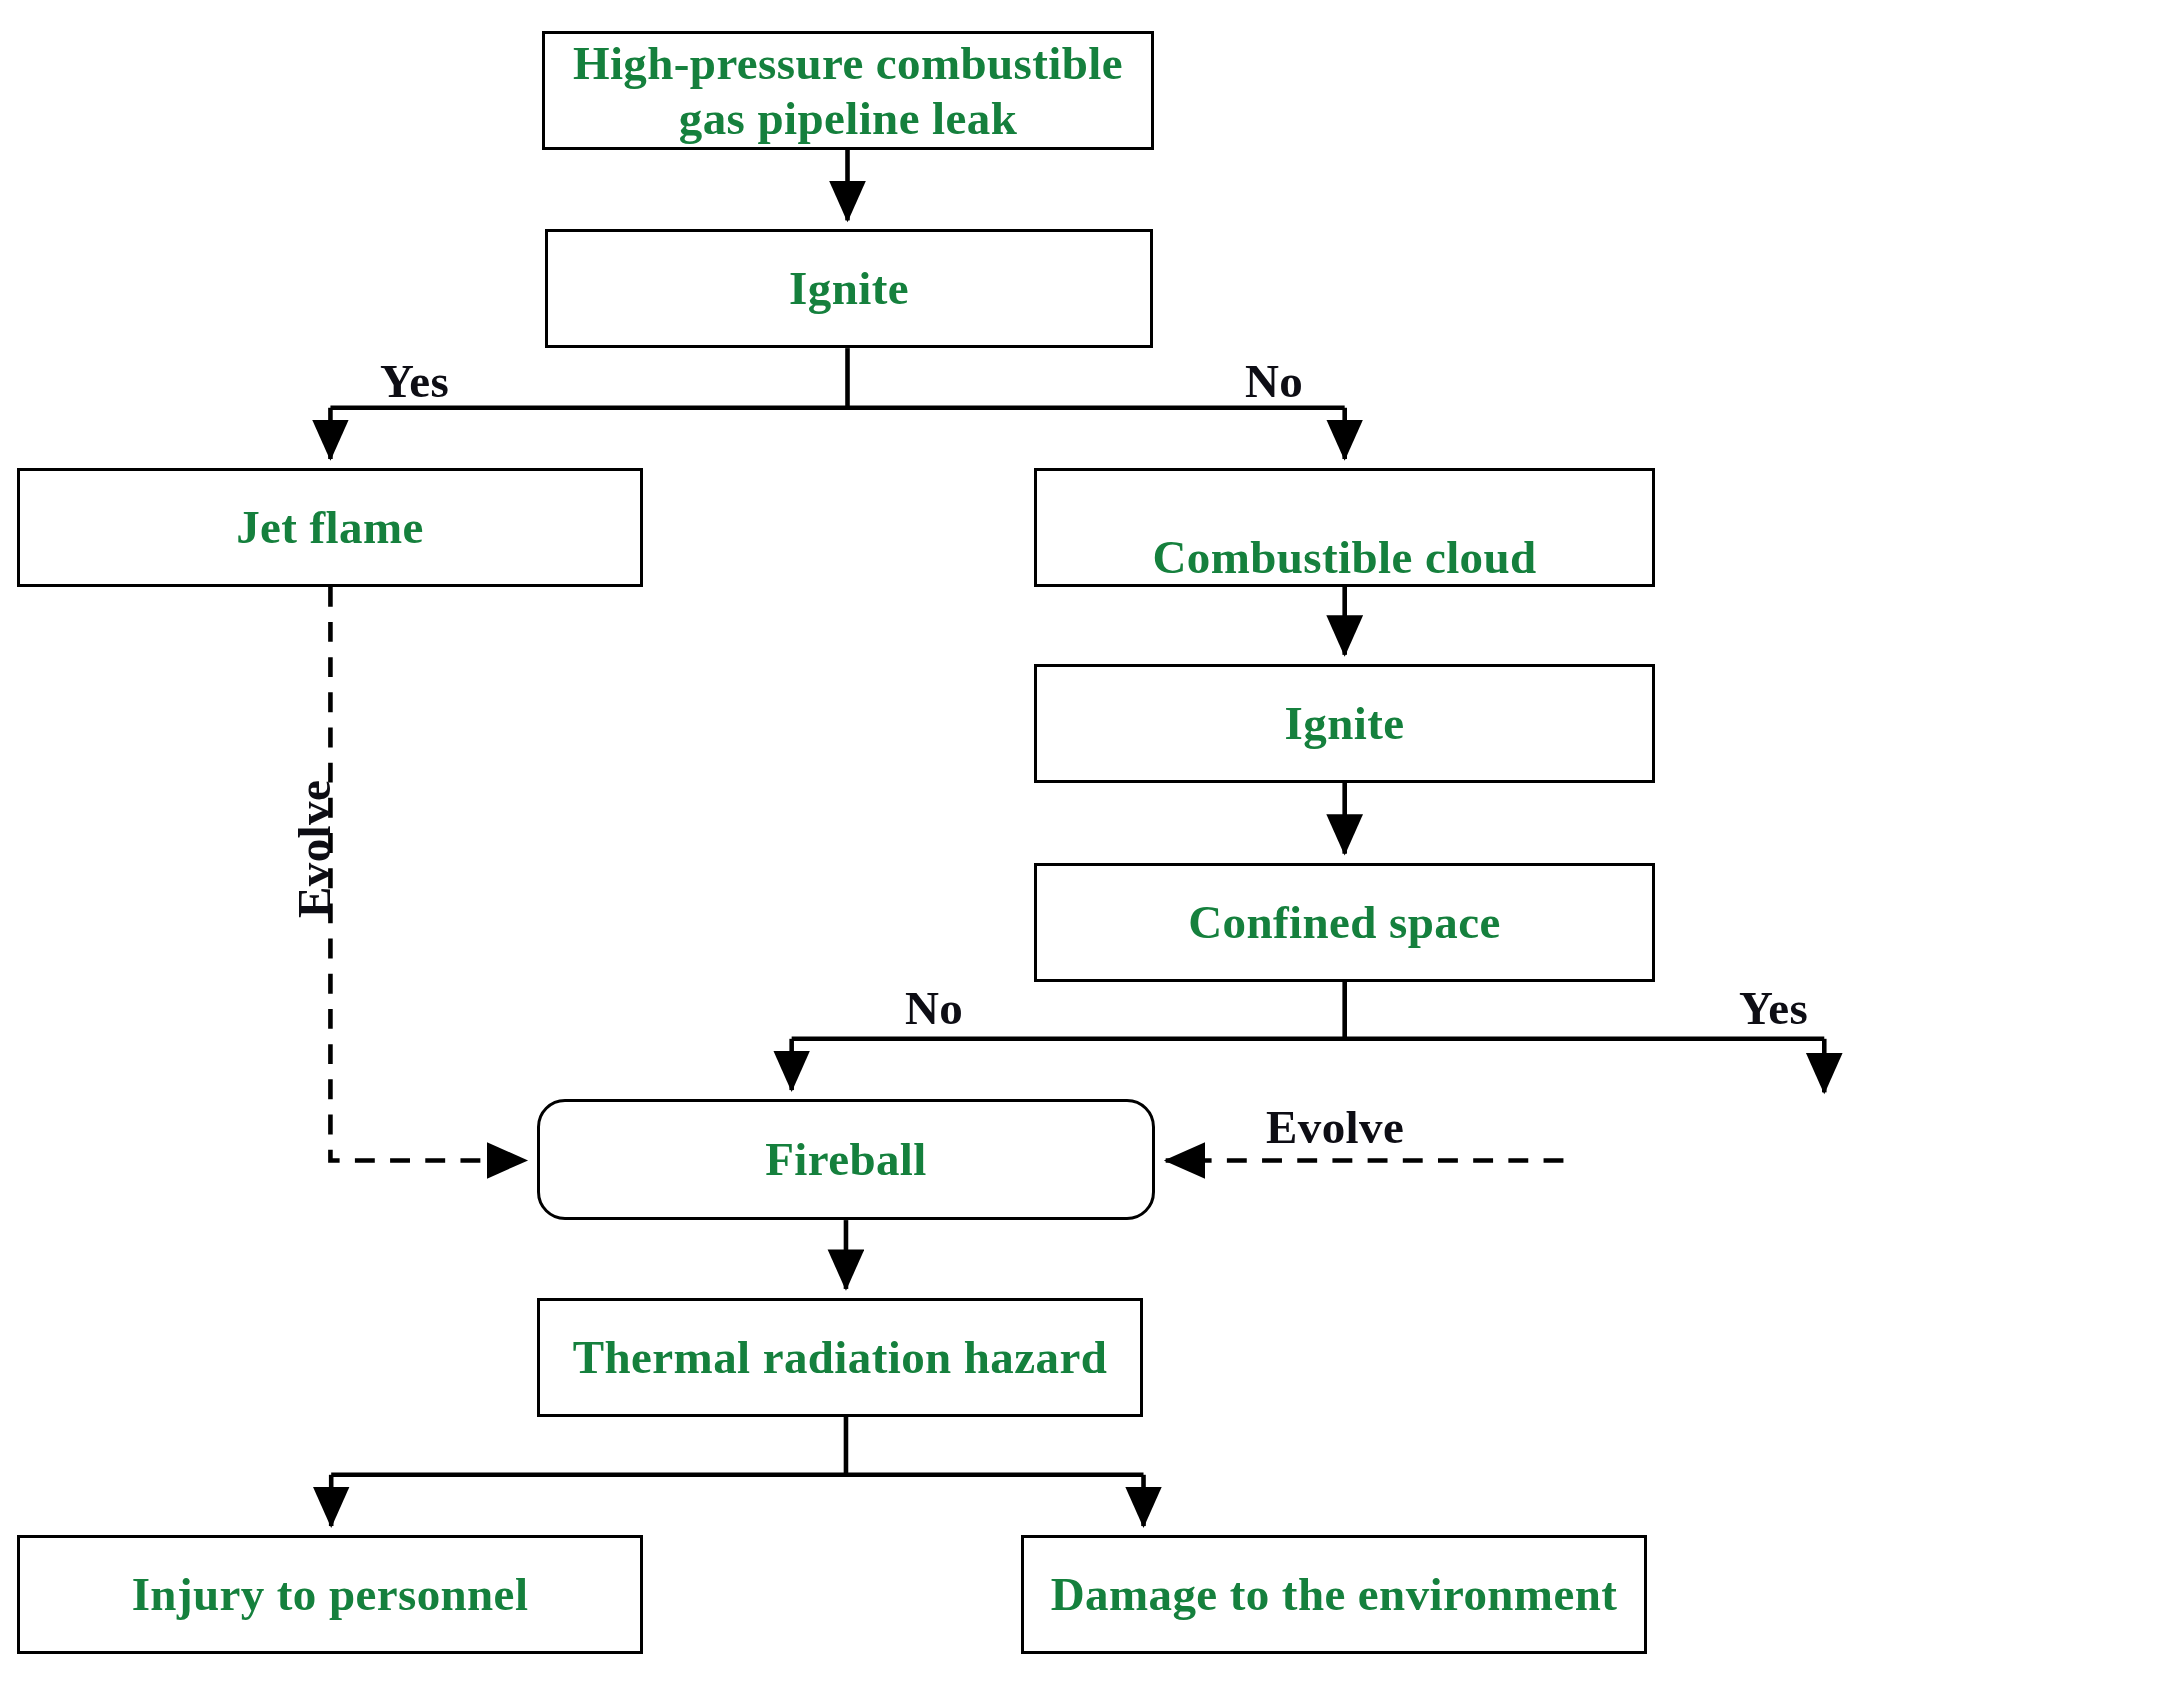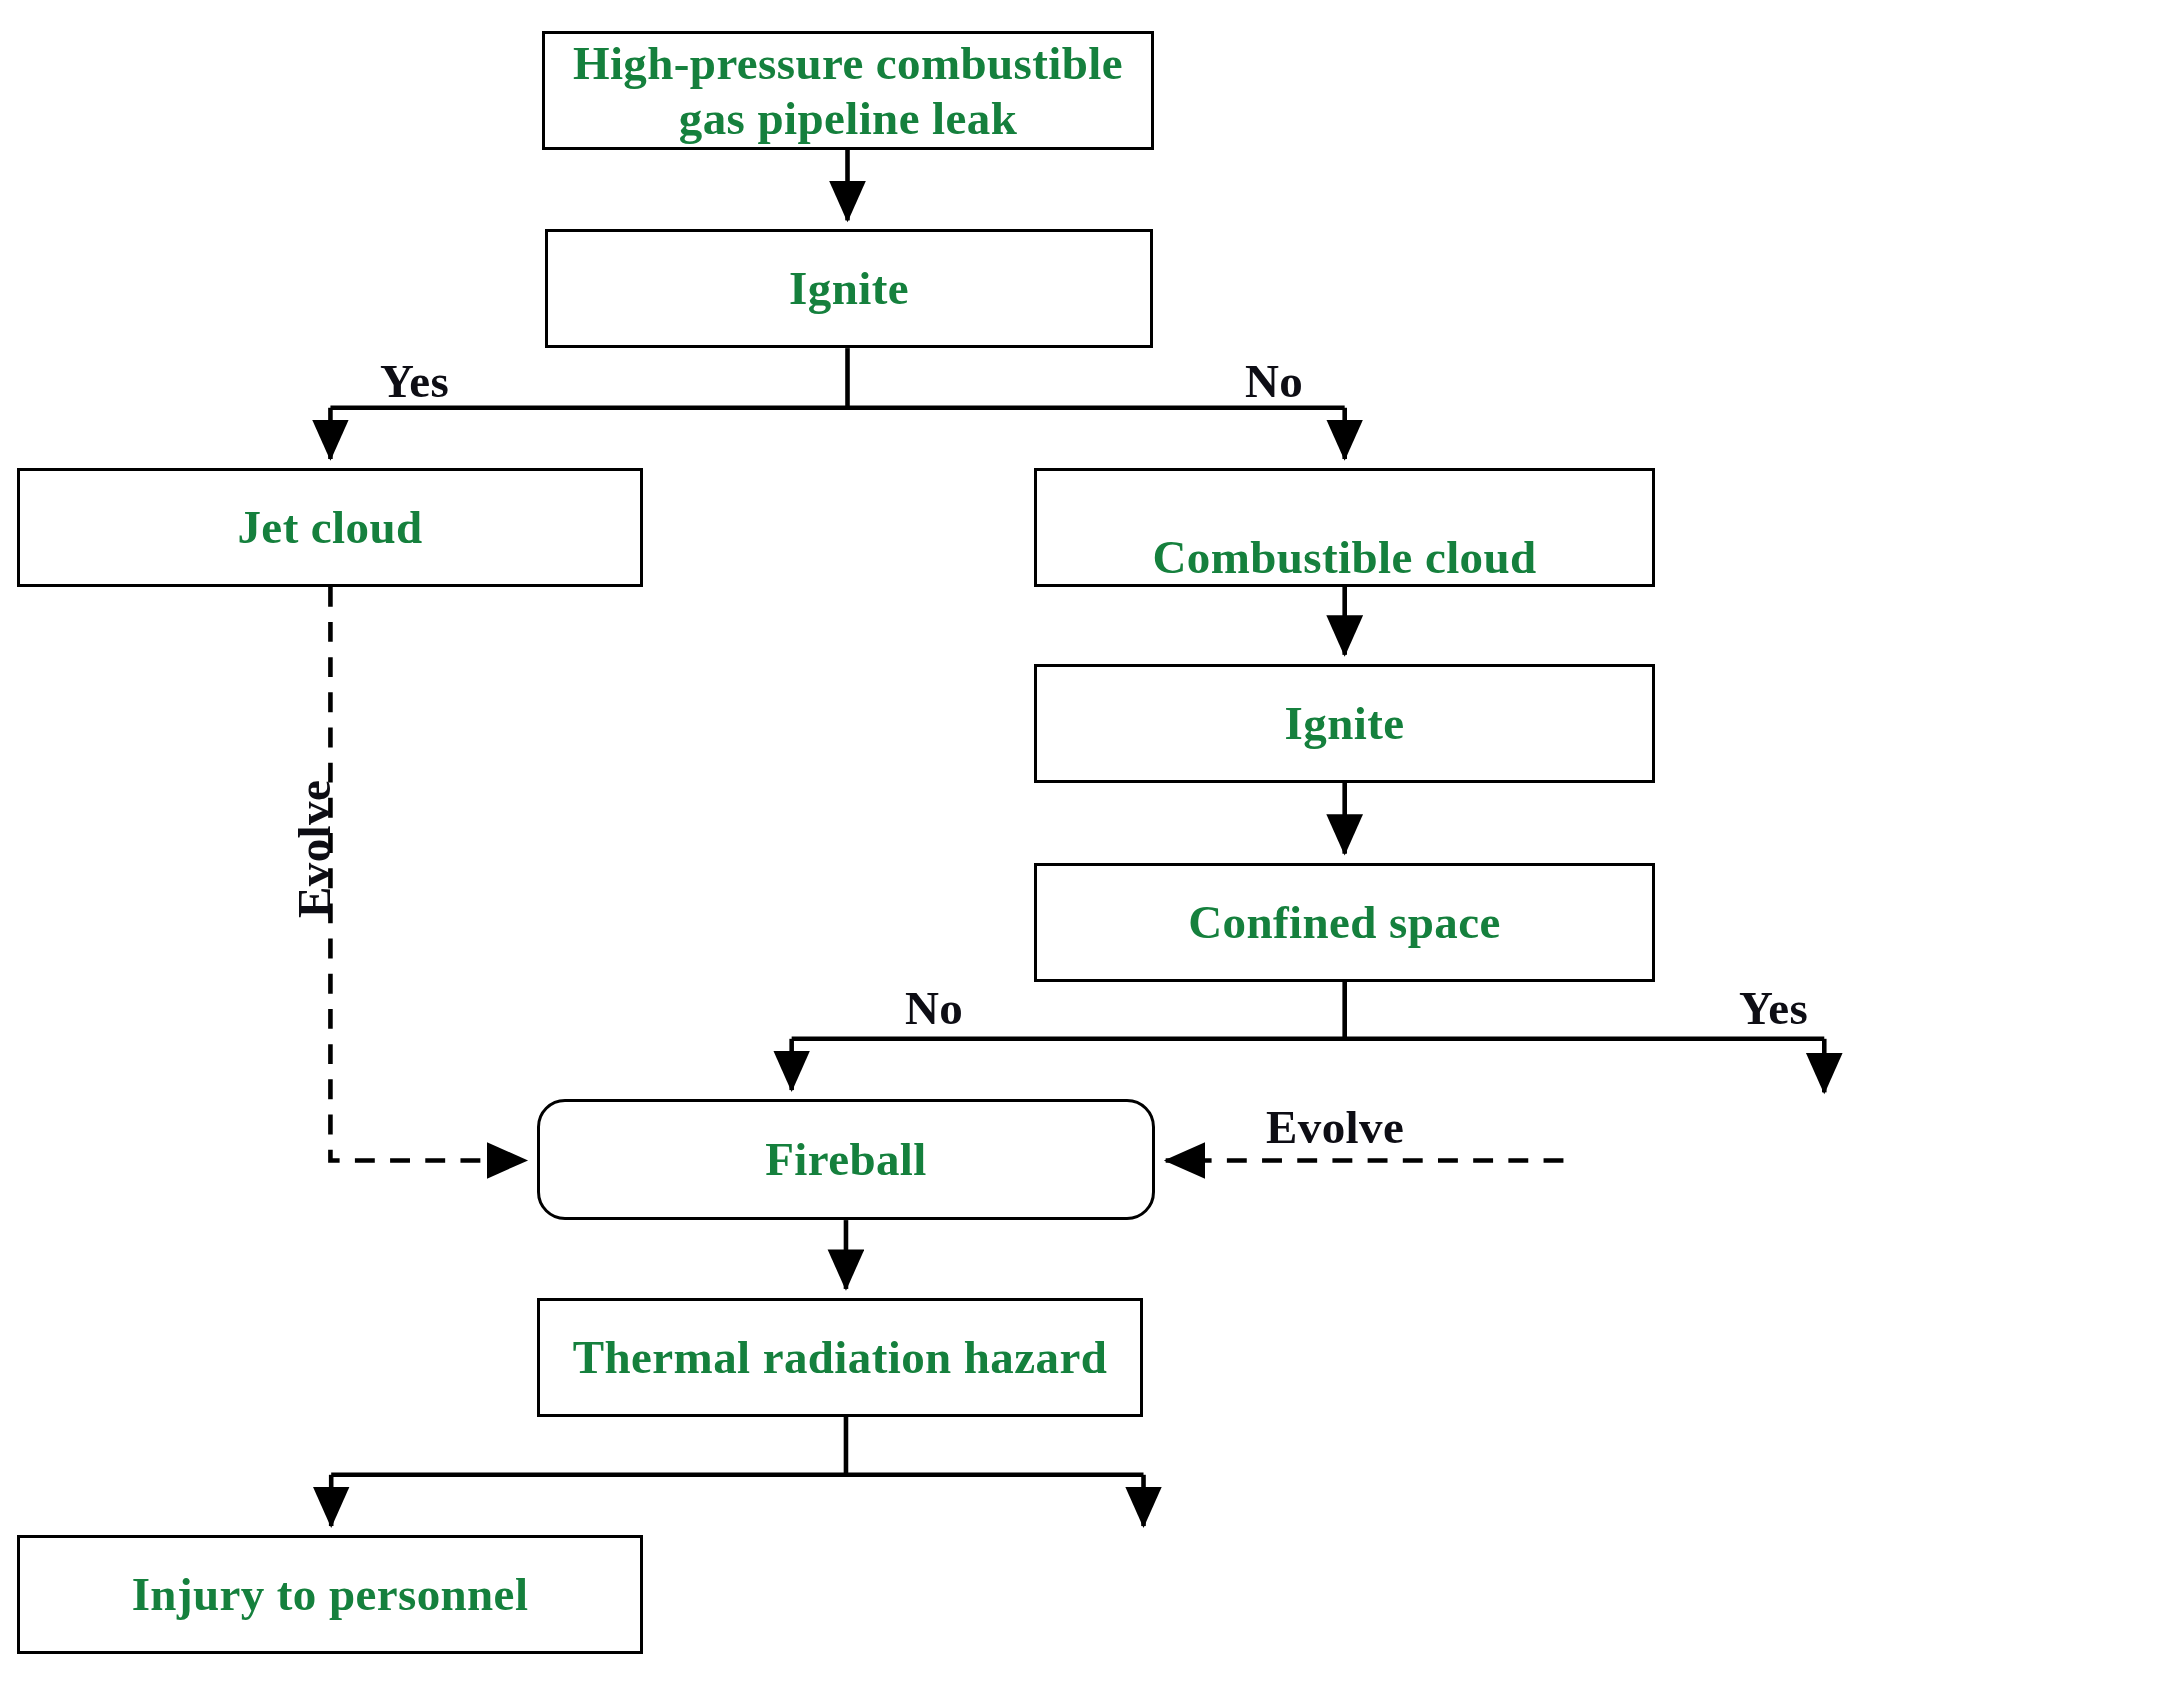--- a/index.html
+++ b/index.html
@@ -109,21 +109,21 @@
       <span>High-pressure combustible</span><br>
       <span>gas pipeline leak</span>
     </span>
   </div>
 
   <div class="node" style="left:545px; top:229px; width:608px; height:119px; font-size:47px;">
     <span class="node-label">Ignite</span>
   </div>
 
   <div class="node" style="left:17px; top:468px; width:626px; height:119px; font-size:47px;">
-    <span class="node-label">Jet cloud</span>
+    <span class="node-label">Jet flame</span>
   </div>
 
   <div class="node" style="left:1034px; top:468px; width:621px; height:119px; font-size:47px;align-items:flex-end;">
     <span class="node-label">Combustible cloud</span>
   </div>
 
   <div class="node" style="left:1034px; top:664px; width:621px; height:119px; font-size:47px;">
     <span class="node-label">Ignite</span>
   </div>
 
@@ -137,20 +137,23 @@
 
 
   <div class="node" style="left:537px; top:1298px; width:606px; height:119px; font-size:47px;">
     <span class="node-label">Thermal radiation hazard</span>
   </div>
 
   <div class="node" style="left:17px; top:1535px; width:626px; height:119px; font-size:47px;">
     <span class="node-label">Injury to personnel</span>
   </div>
 
+  <div class="node" style="left:1021px; top:1535px; width:626px; height:119px; font-size:47px;">
+    <span class="node-label">Damage to the environment</span>
+  </div>
 
   <div class="edge-label" style="left:380px; top:354px; font-size:47px;">Yes</div>
 
   <div class="edge-label" style="left:1245px; top:354px; font-size:47px;">No</div>
 
   <div class="edge-label vertical" style="left:287px; top:918px; font-size:47px;">Evolve</div>
 
   <div class="edge-label" style="left:905px; top:981px; font-size:47px;">No</div>
 
   <div class="edge-label" style="left:1739px; top:981px; font-size:47px;">Yes</div>

